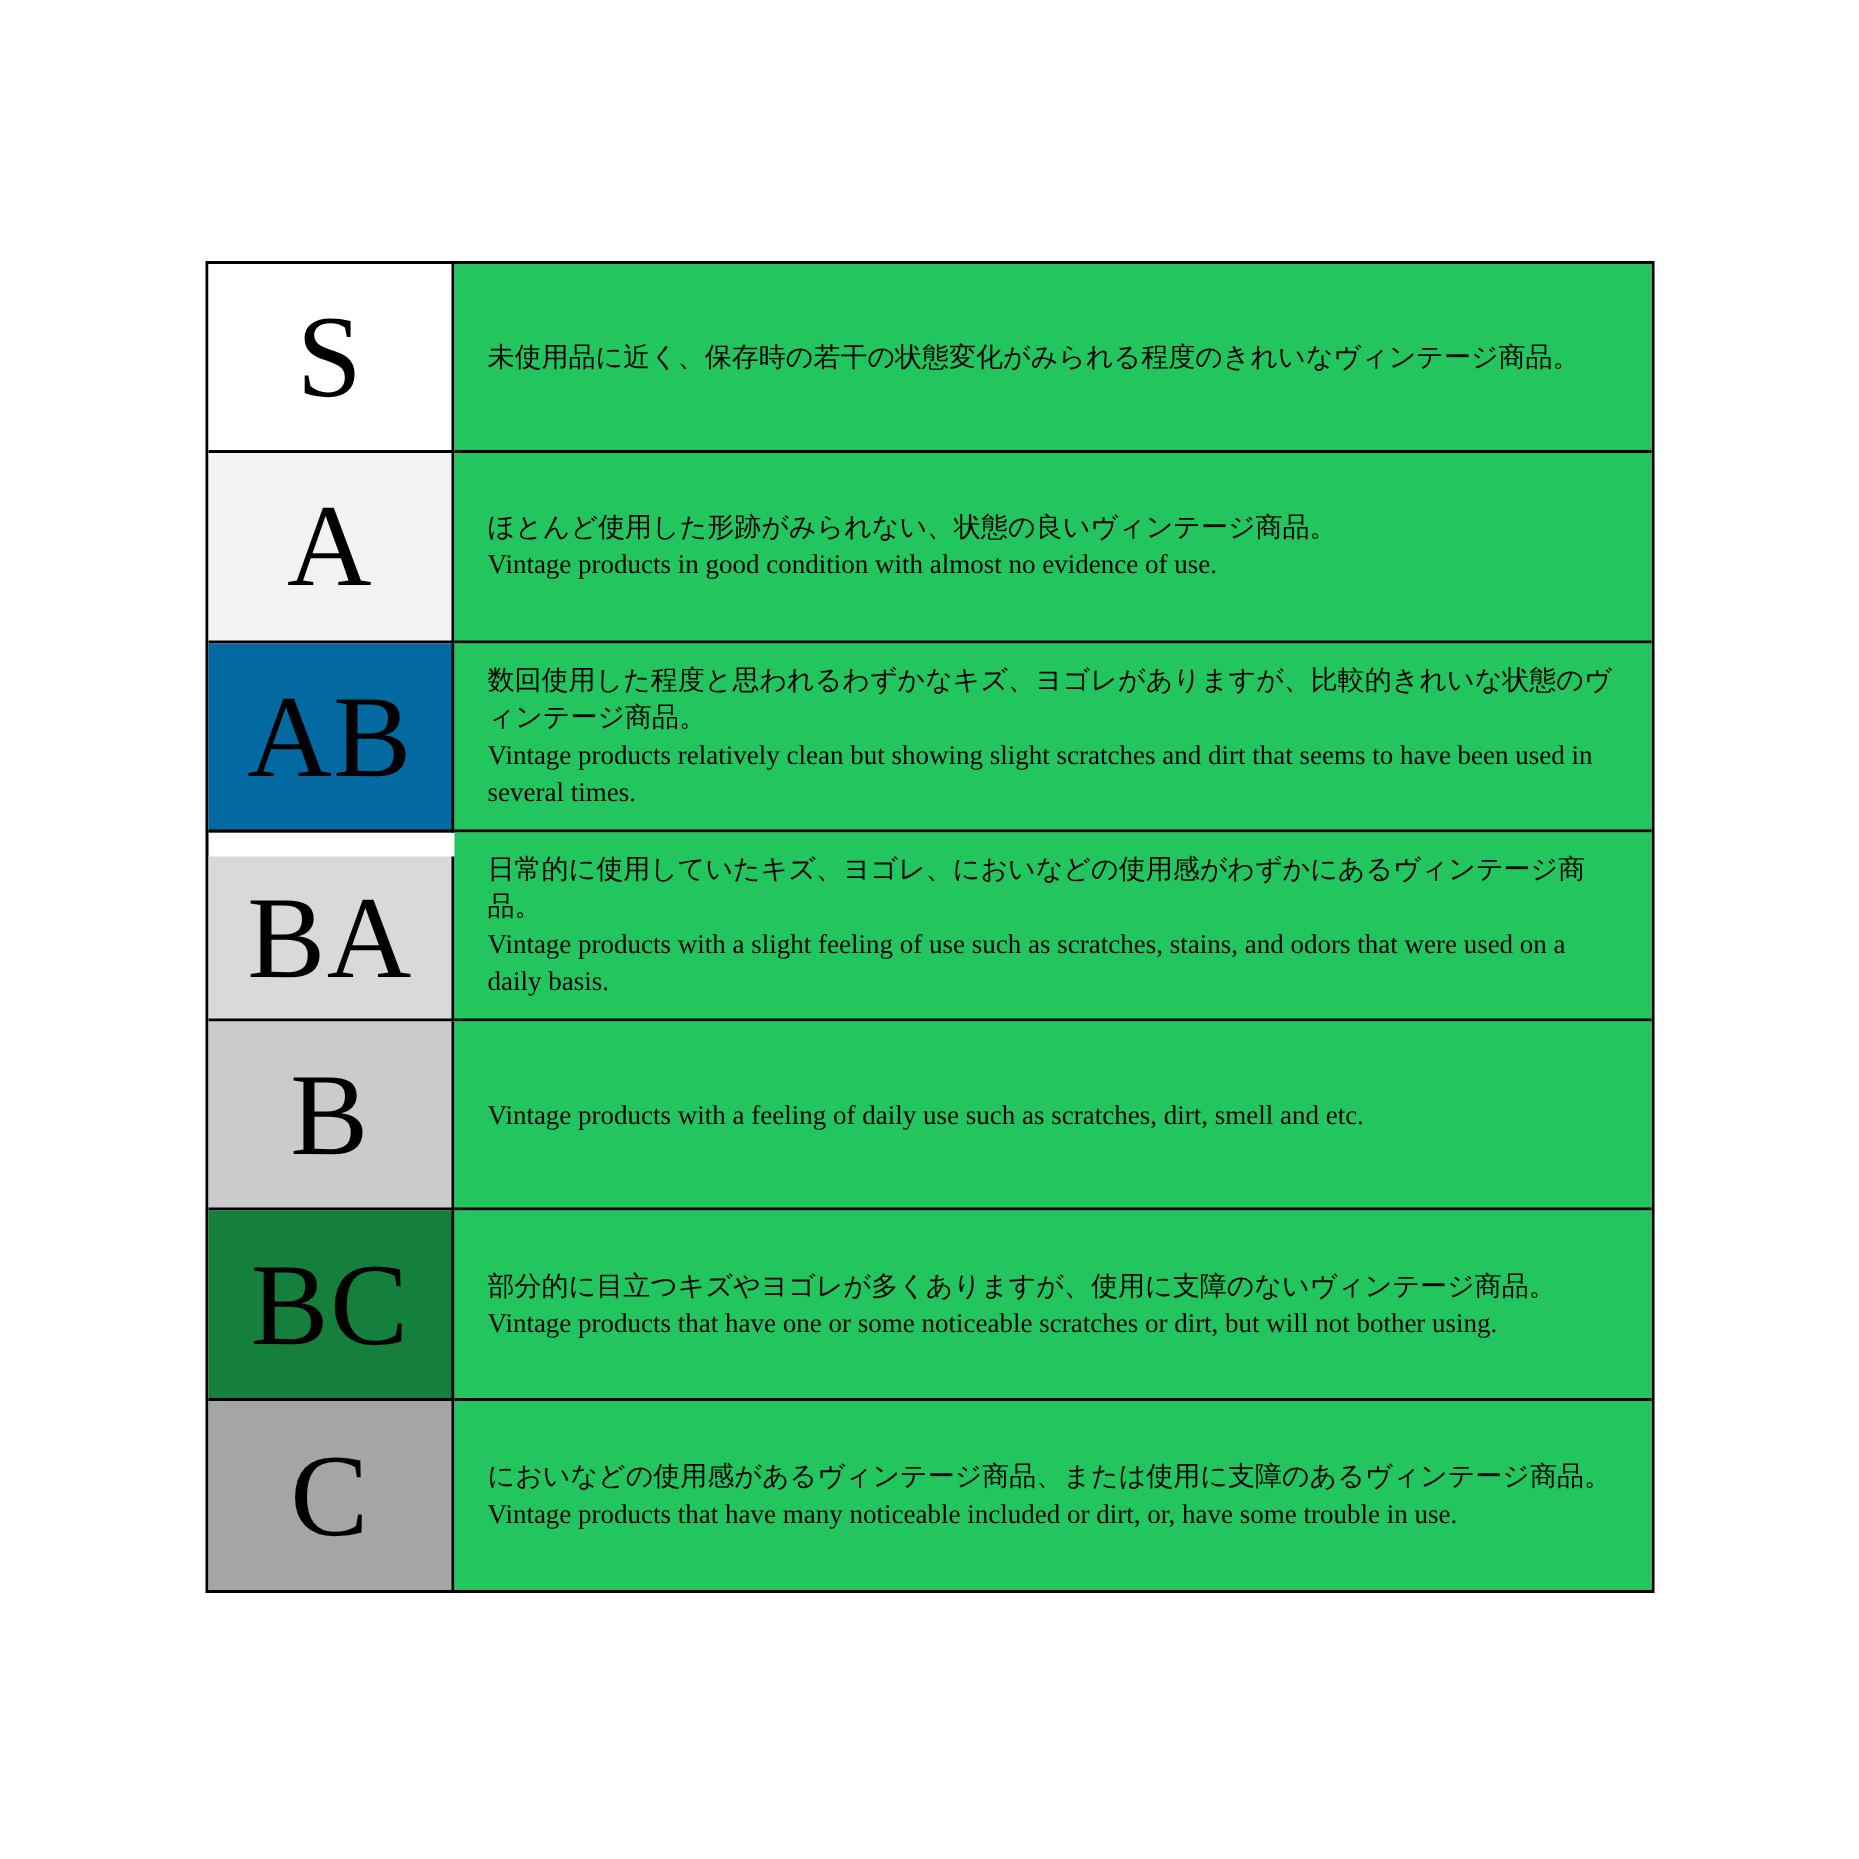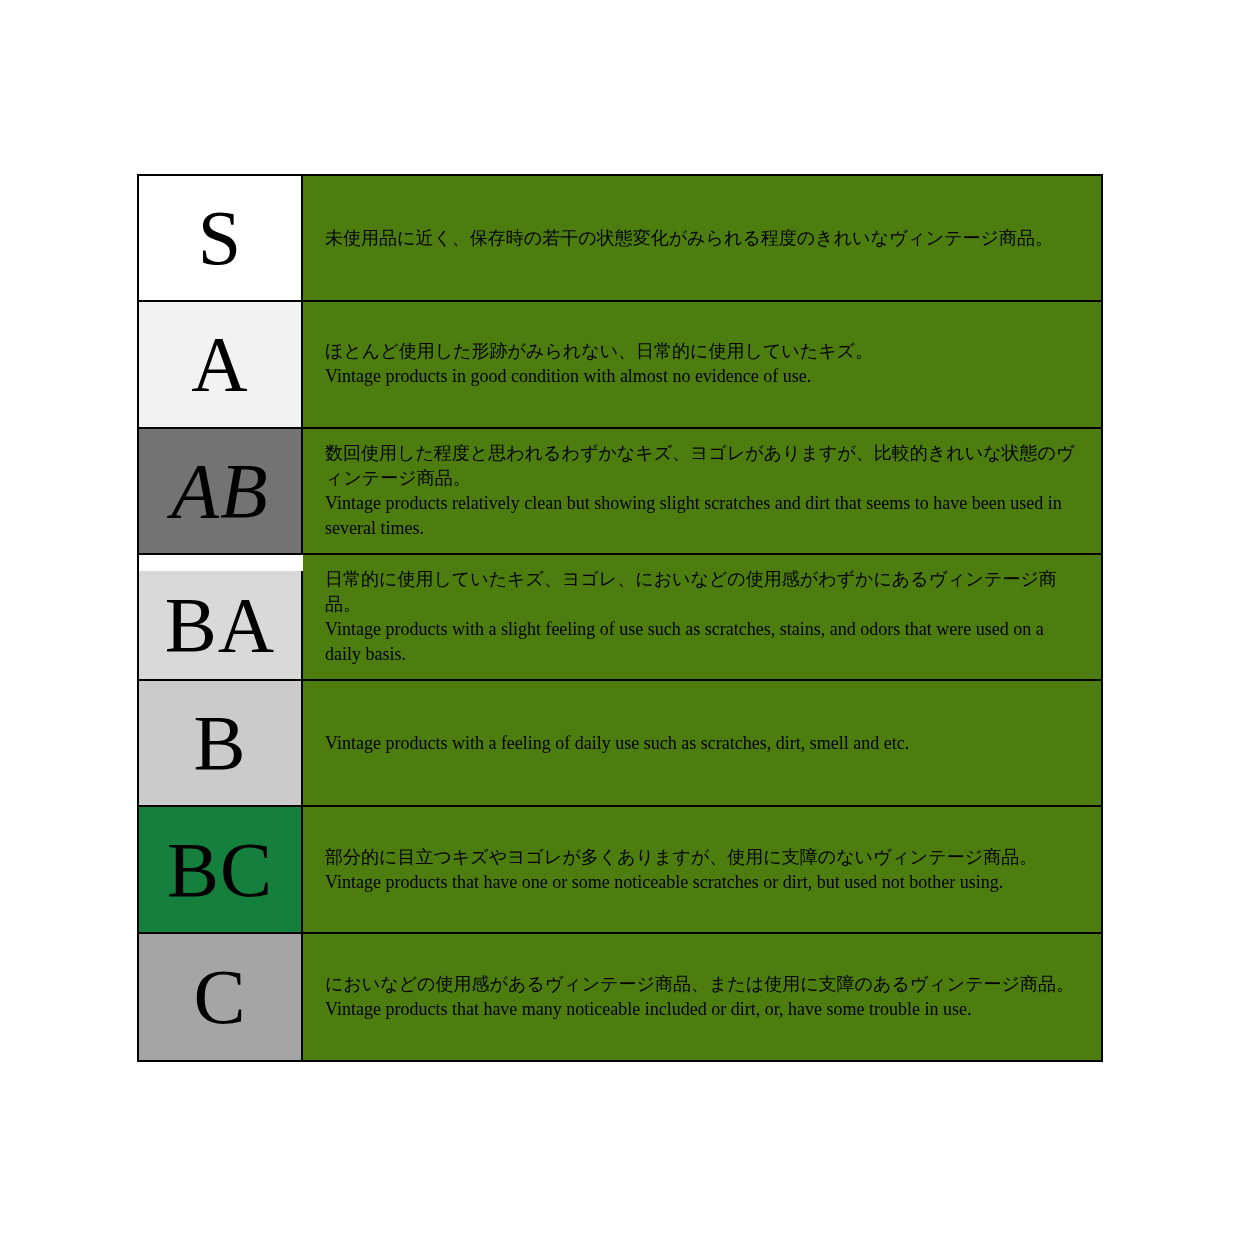--- a/index.html
+++ b/index.html
@@ -44,21 +44,21 @@
     font-size: 78px;
     color: #000000;
     line-height: 1;
     letter-spacing: 1px;
   }
   .desc-cell {
     display: flex;
     flex-direction: column;
     justify-content: center;
     padding: 6px 26px 6px 22px;
-    background: #4d7c0f;
+    background: #22c55e;
   }
   .desc-jp, .desc-en {
     font-size: 18px;
     line-height: 25px;
     color: #000000;
   }
 </style>
 </head>
 <body>
 
@@ -71,27 +71,27 @@
     <div class="cell desc-cell">
       <div class="desc-jp">未使用品に近く、保存時の若干の状態変化がみられる程度のきれいなヴィンテージ商品。</div>
     </div>
   </div>
 
   <div class="row">
     <div class="cell grade-cell" style="background-color: rgb(242, 242, 242);">
       <span class="grade-letter">A</span>
     </div>
     <div class="cell desc-cell">
-      <div class="desc-jp">ほとんど使用した形跡がみられない、日常的に使用していたキズ。</div>
+      <div class="desc-jp">ほとんど使用した形跡がみられない、状態の良いヴィンテージ商品。</div>
       <div class="desc-en">Vintage products in good condition with almost no evidence of use.</div>
     </div>
   </div>
 
   <div class="row">
-    <div class="cell grade-cell" style="background-color: #737373; font-style: italic;">
+    <div class="cell grade-cell" style="background-color: #0369a1;">
       <span class="grade-letter">AB</span>
     </div>
     <div class="cell desc-cell">
       <div class="desc-jp">数回使用した程度と思われるわずかなキズ、ヨゴレがありますが、比較的きれいな状態のヴィンテージ商品。</div>
       <div class="desc-en">Vintage products relatively clean but showing slight scratches and dirt that seems to have been used in several times.</div>
     </div>
   </div>
 
   <div class="row">
     <div class="cell grade-cell" style="background-color: rgb(217, 217, 217); margin-top: 16px;">
@@ -111,21 +111,21 @@
       <div class="desc-en">Vintage products with a feeling of daily use such as scratches, dirt, smell and etc.</div>
     </div>
   </div>
 
   <div class="row">
     <div class="cell grade-cell" style="background-color: #15803d;">
       <span class="grade-letter">BC</span>
     </div>
     <div class="cell desc-cell">
       <div class="desc-jp">部分的に目立つキズやヨゴレが多くありますが、使用に支障のないヴィンテージ商品。</div>
-      <div class="desc-en">Vintage products that have one or some noticeable scratches or dirt, but used not bother using.</div>
+      <div class="desc-en">Vintage products that have one or some noticeable scratches or dirt, but will not bother using.</div>
     </div>
   </div>
 
   <div class="row">
     <div class="cell grade-cell" style="background-color: rgb(165, 165, 165);">
       <span class="grade-letter">C</span>
     </div>
     <div class="cell desc-cell">
       <div class="desc-jp">においなどの使用感があるヴィンテージ商品、または使用に支障のあるヴィンテージ商品。</div>
       <div class="desc-en">Vintage products that have many noticeable included or dirt, or, have some trouble in use.</div>

